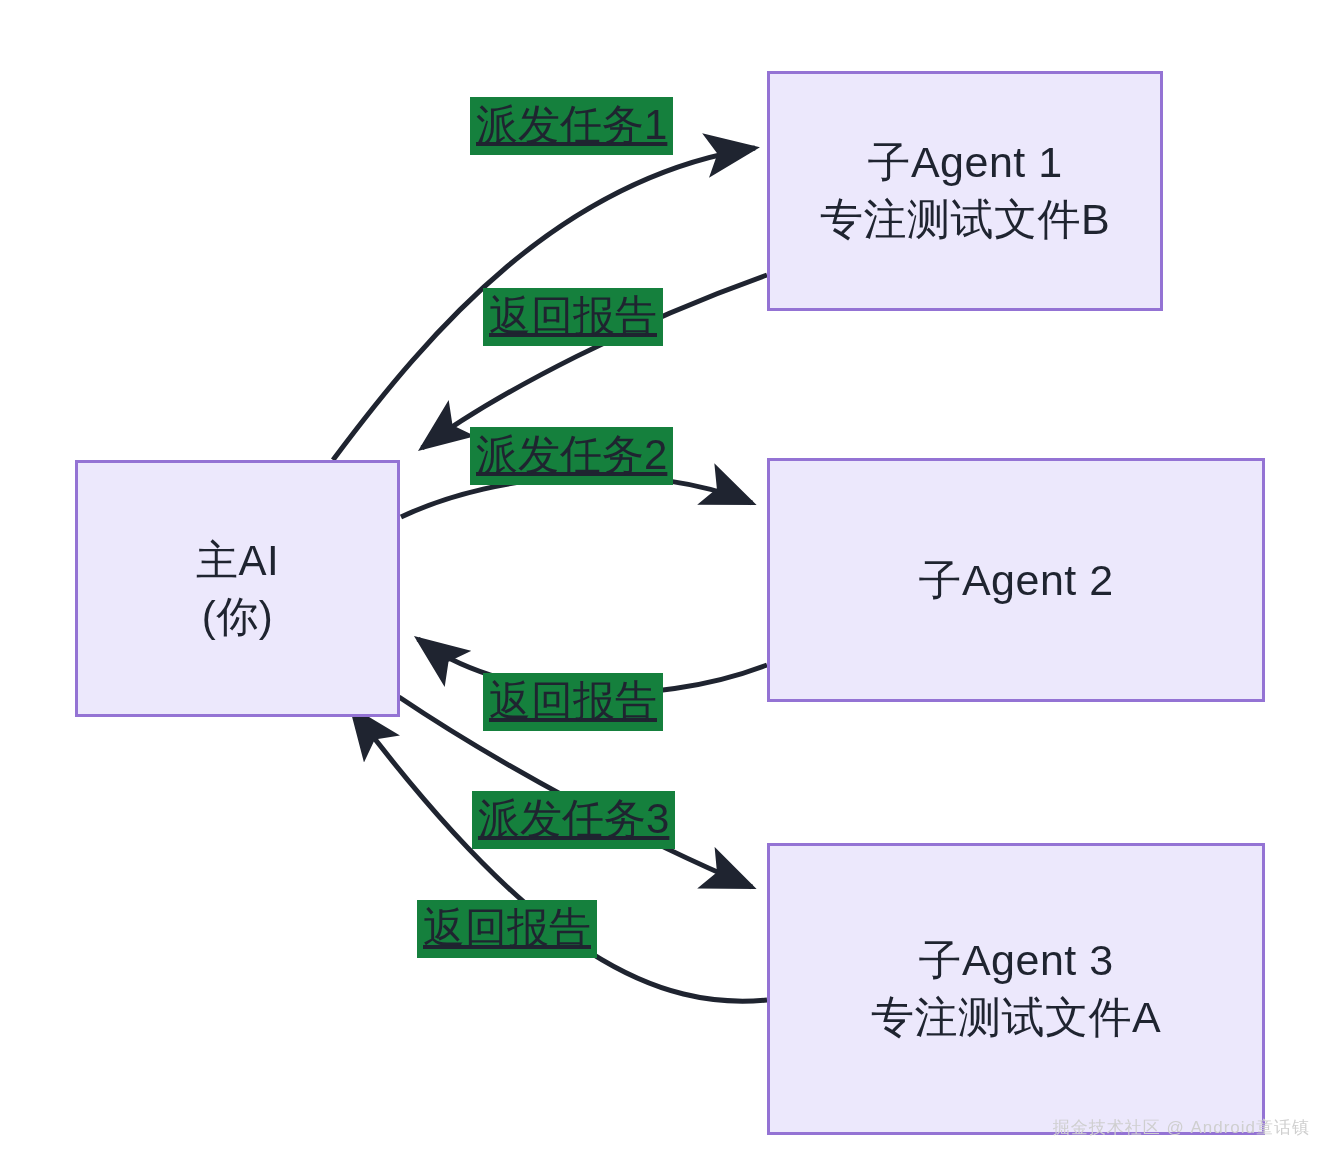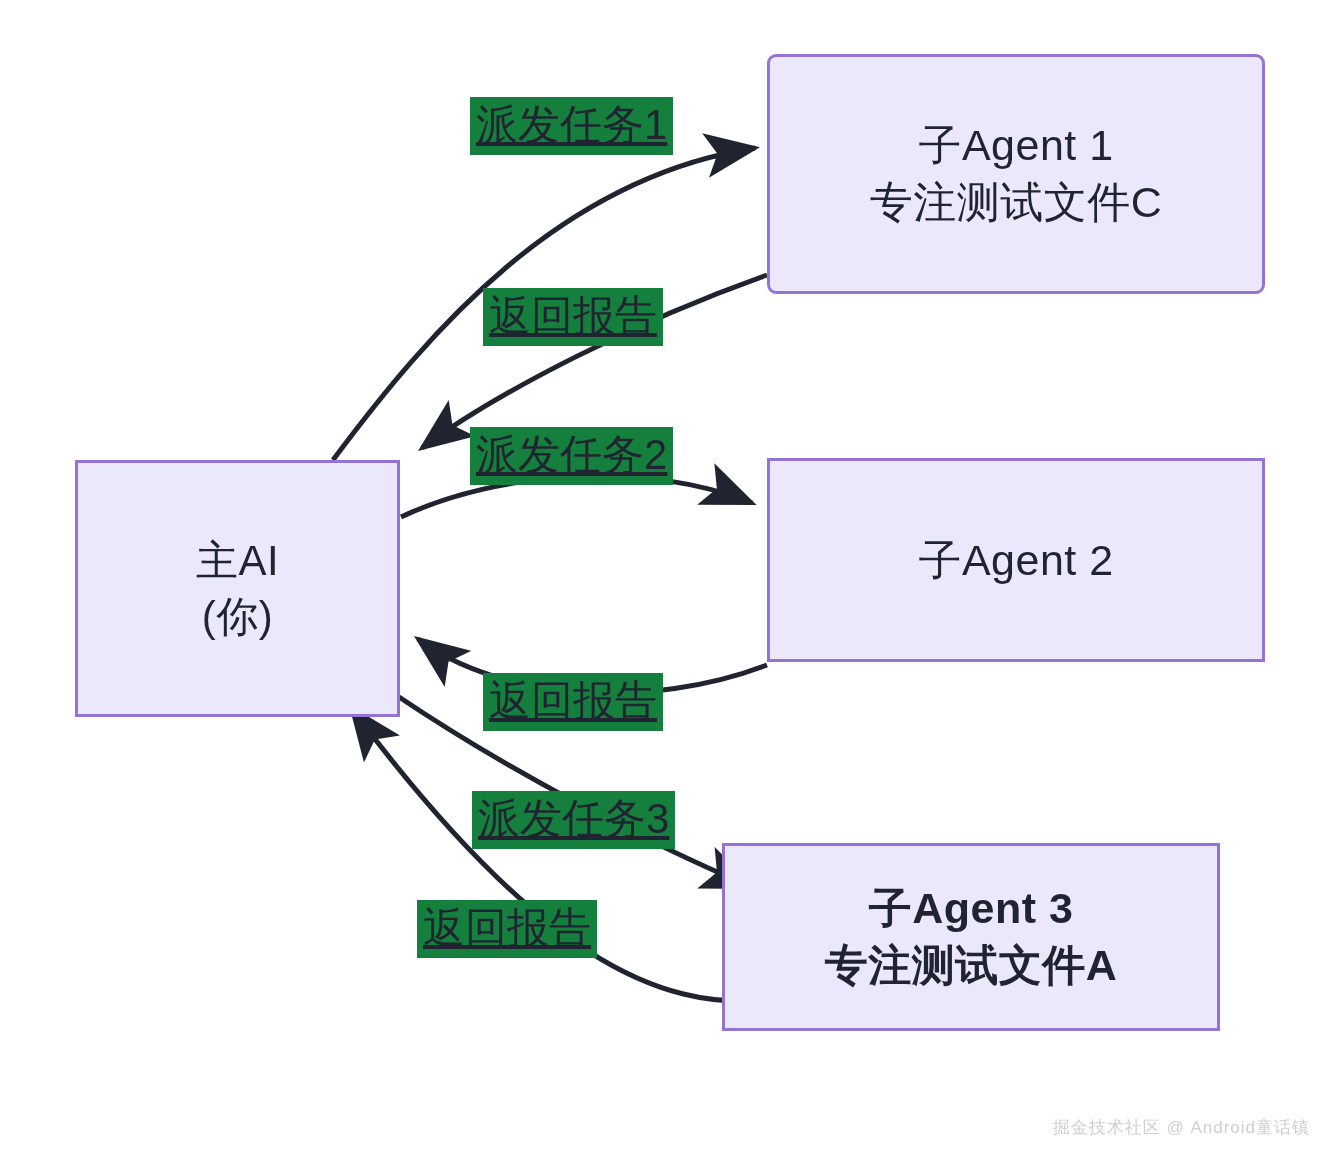--- a/index.html
+++ b/index.html
@@ -50,23 +50,23 @@
   #main-node {
     left: 75px;
     top: 460px;
     width: 325px;
     height: 257px;
   }
   #main-node .line1,
   #main-node .line2 {
     font-size: 42px;
   }
-  #agent1-node { left: 767px; top: 54px;  width: 498px; height: 240px; border-radius: 9px; }
-  #agent2-node { left: 767px; top: 458px; width: 498px; height: 204px; }
-  #agent3-node { left: 722px; top: 843px; width: 498px; height: 188px; font-weight: bold; }
+  #agent1-node { left: 767px; top: 71px;  width: 396px; height: 240px; }
+  #agent2-node { left: 767px; top: 458px; width: 498px; height: 244px; }
+  #agent3-node { left: 767px; top: 843px; width: 498px; height: 292px; }
 
   .edge-label {
     position: absolute;
     background: #15803d;
     color: #1f2430;
     font-size: 42px;
     line-height: 1.0;
     padding: 7px 6px 9px 6px;
     white-space: nowrap;
     letter-spacing: 0px;
@@ -114,21 +114,21 @@
     <path d="M 767,1000 C 660,1010 540,960 352,709" fill="none" stroke="#1f2430" stroke-width="5" marker-end="url(#arrowhead)"></path>
   </svg>
 
   <div class="node" id="main-node">
     <span class="line1">主AI</span>
     <span class="line2">(你)</span>
   </div>
 
   <div class="node" id="agent1-node">
     <span class="line1">子Agent 1</span>
-    <span class="line2">专注测试文件C</span>
+    <span class="line2">专注测试文件B</span>
   </div>
 
   <div class="node" id="agent2-node">
     <span class="line1">子Agent 2</span>
   </div>
 
   <div class="node" id="agent3-node">
     <span class="line1">子Agent 3</span>
     <span class="line2">专注测试文件A</span>
   </div>

